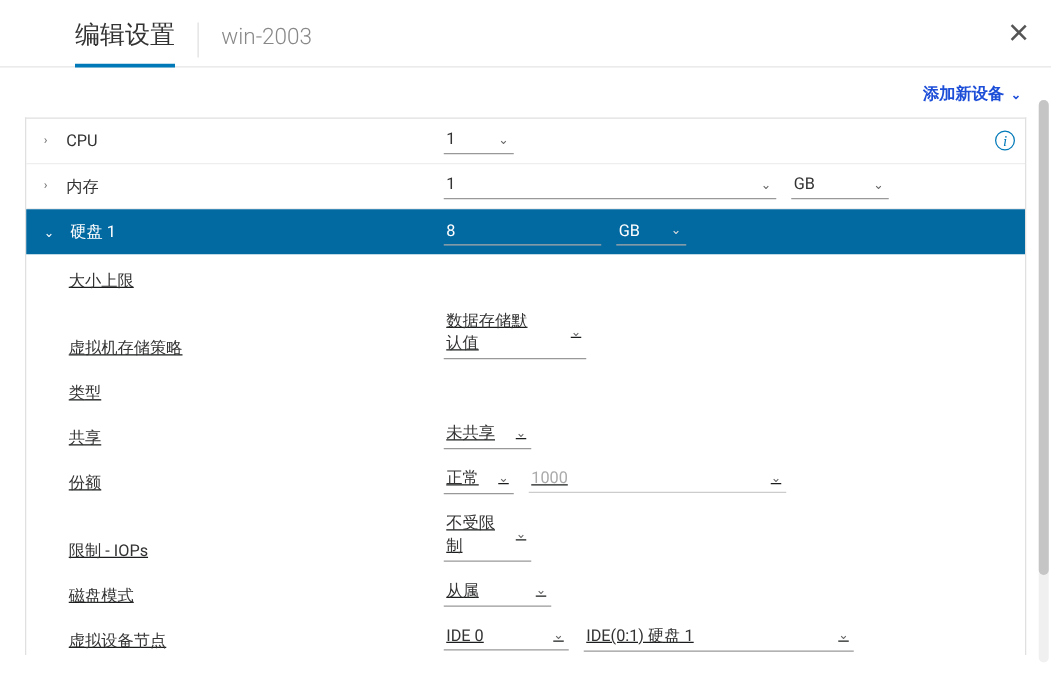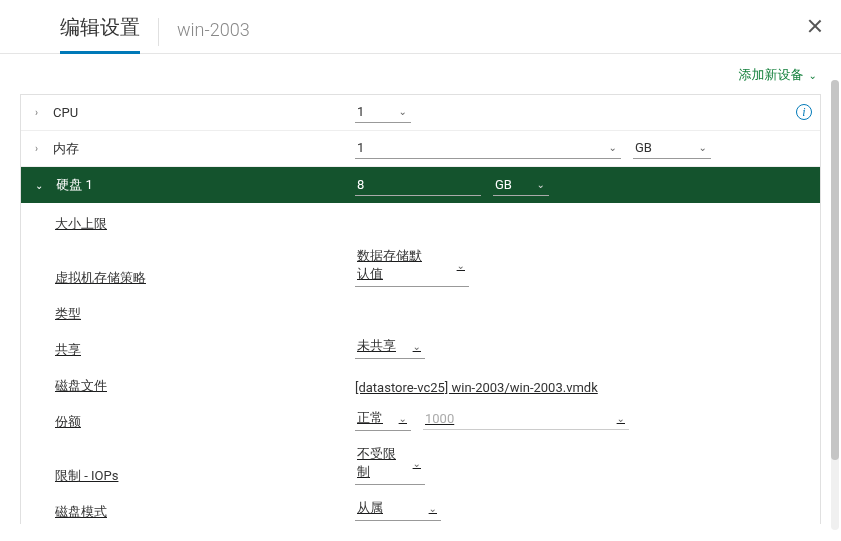--- a/index.html
+++ b/index.html
@@ -71,23 +71,24 @@
     padding: 0 20px;
     height: 480px;
     overflow: hidden;
     position: relative;
   }
   .add-device-row {
     text-align: right;
     padding: 12px 4px 10px 0;
   }
   .add-device {
-    color: #15803d;
+    color: #1d4ed8;
     font-size: 13px;
     cursor: pointer;
+    font-weight: bold;
   }
   .add-device .chev {
     font-size: 10px;
     margin-left: 2px;
   }
 
   .scroll-wrap {
     border: 1px solid #e0e0e0;
     border-bottom: none;
     height: 430px;
@@ -126,21 +127,21 @@
   .value-cell {
     flex: 1;
     display: flex;
     align-items: center;
     gap: 12px;
     font-size: 13px;
     color: #333;
   }
 
   .row.dark {
-    background: #14532d;
+    background: #0369a1;
     color: #fff;
   }
   .row.dark .label-cell, .row.dark .value-cell, .row.dark .chev-down {
     color: #fff;
   }
 
   .sub-row {
     display: flex;
     align-items: flex-end;
     min-height: 36px;
@@ -309,24 +310,20 @@
     <div class="sub-row">
       <div class="label-cell">共享</div>
       <div class="value-cell">
         <div class="select-wrap w-70">
           <span class="sel-val">未共享</span>
           <span class="sel-chev">⌄</span>
         </div>
       </div>
     </div>
 
-    <div class="sub-row">
-      <div class="label-cell">磁盘文件</div>
-      <div class="value-cell">[datastore-vc25] win-2003/win-2003.vmdk</div>
-    </div>
 
     <div class="sub-row">
       <div class="label-cell">份额</div>
       <div class="value-cell">
         <div class="select-wrap w-56">
           <span class="sel-val">正常</span>
           <span class="sel-chev">⌄</span>
         </div>
         <div class="select-wrap w-200 disabled">
           <span class="sel-val">1000</span>

